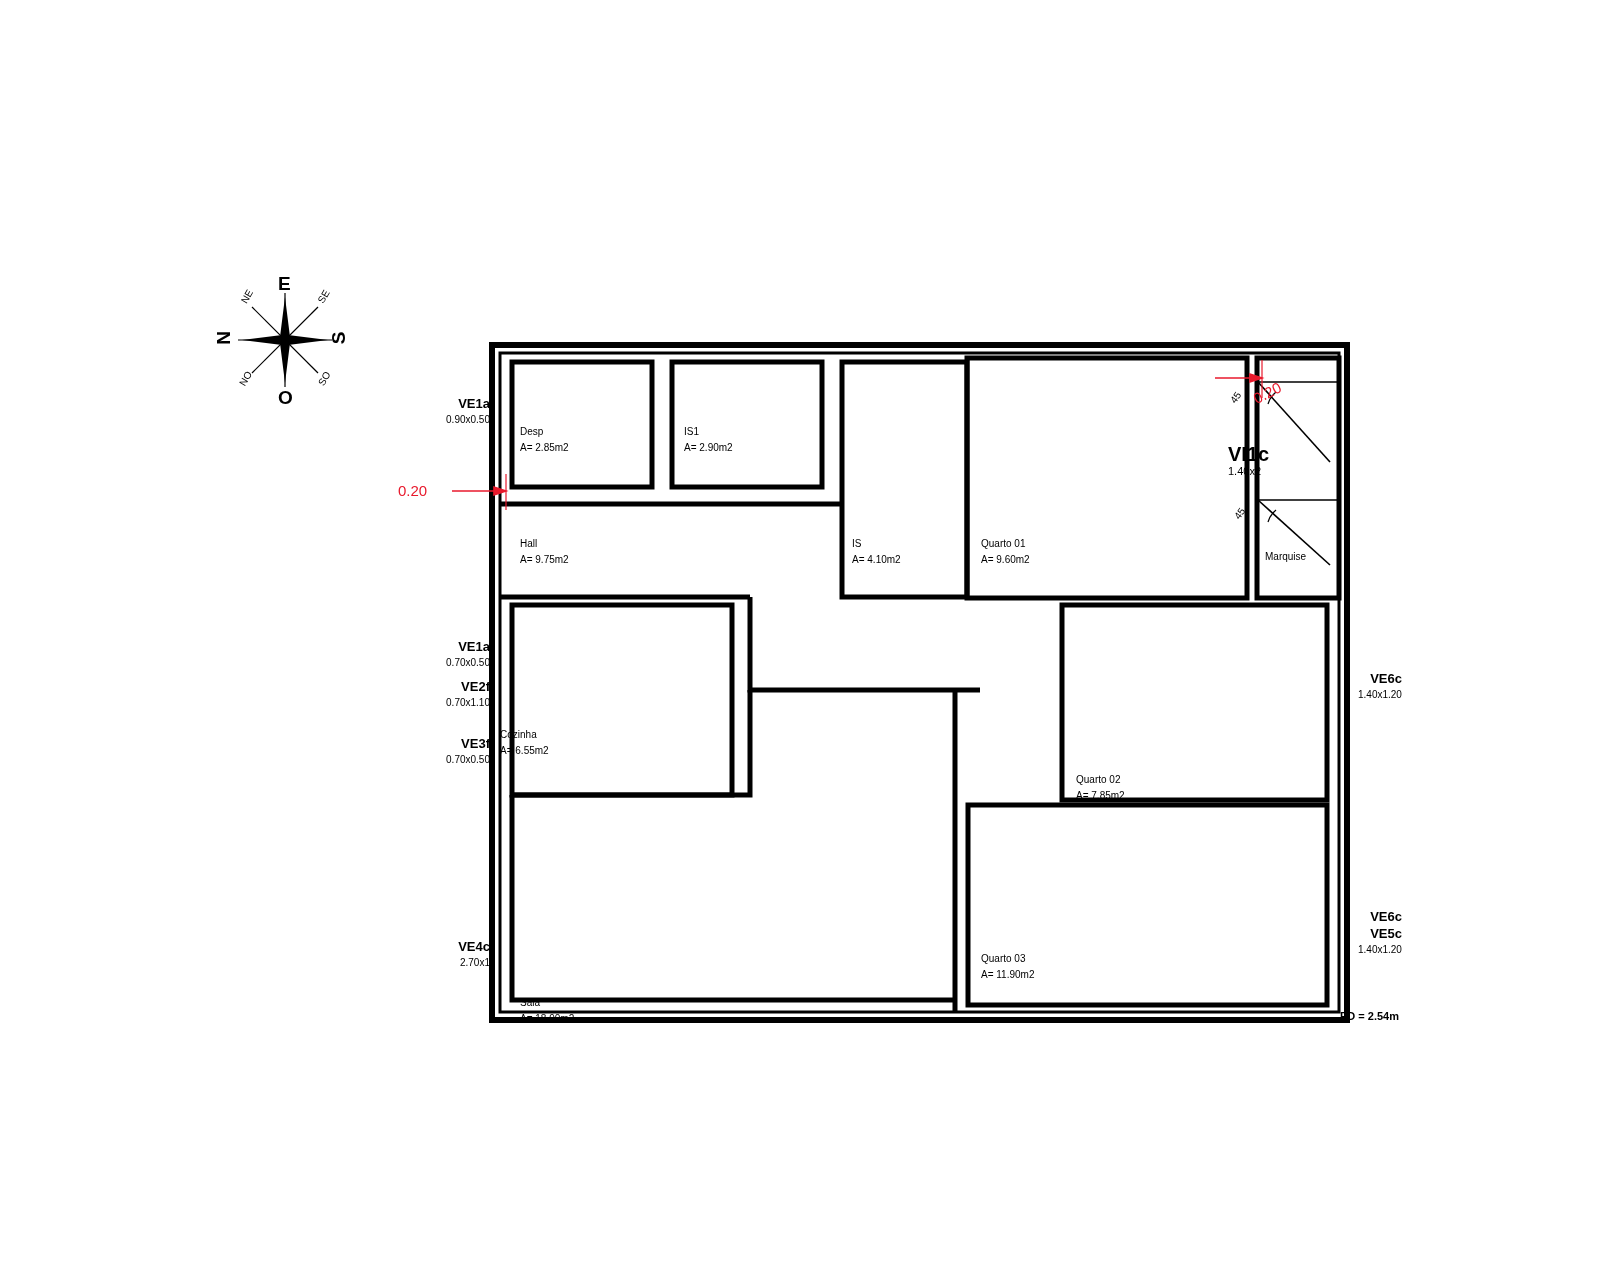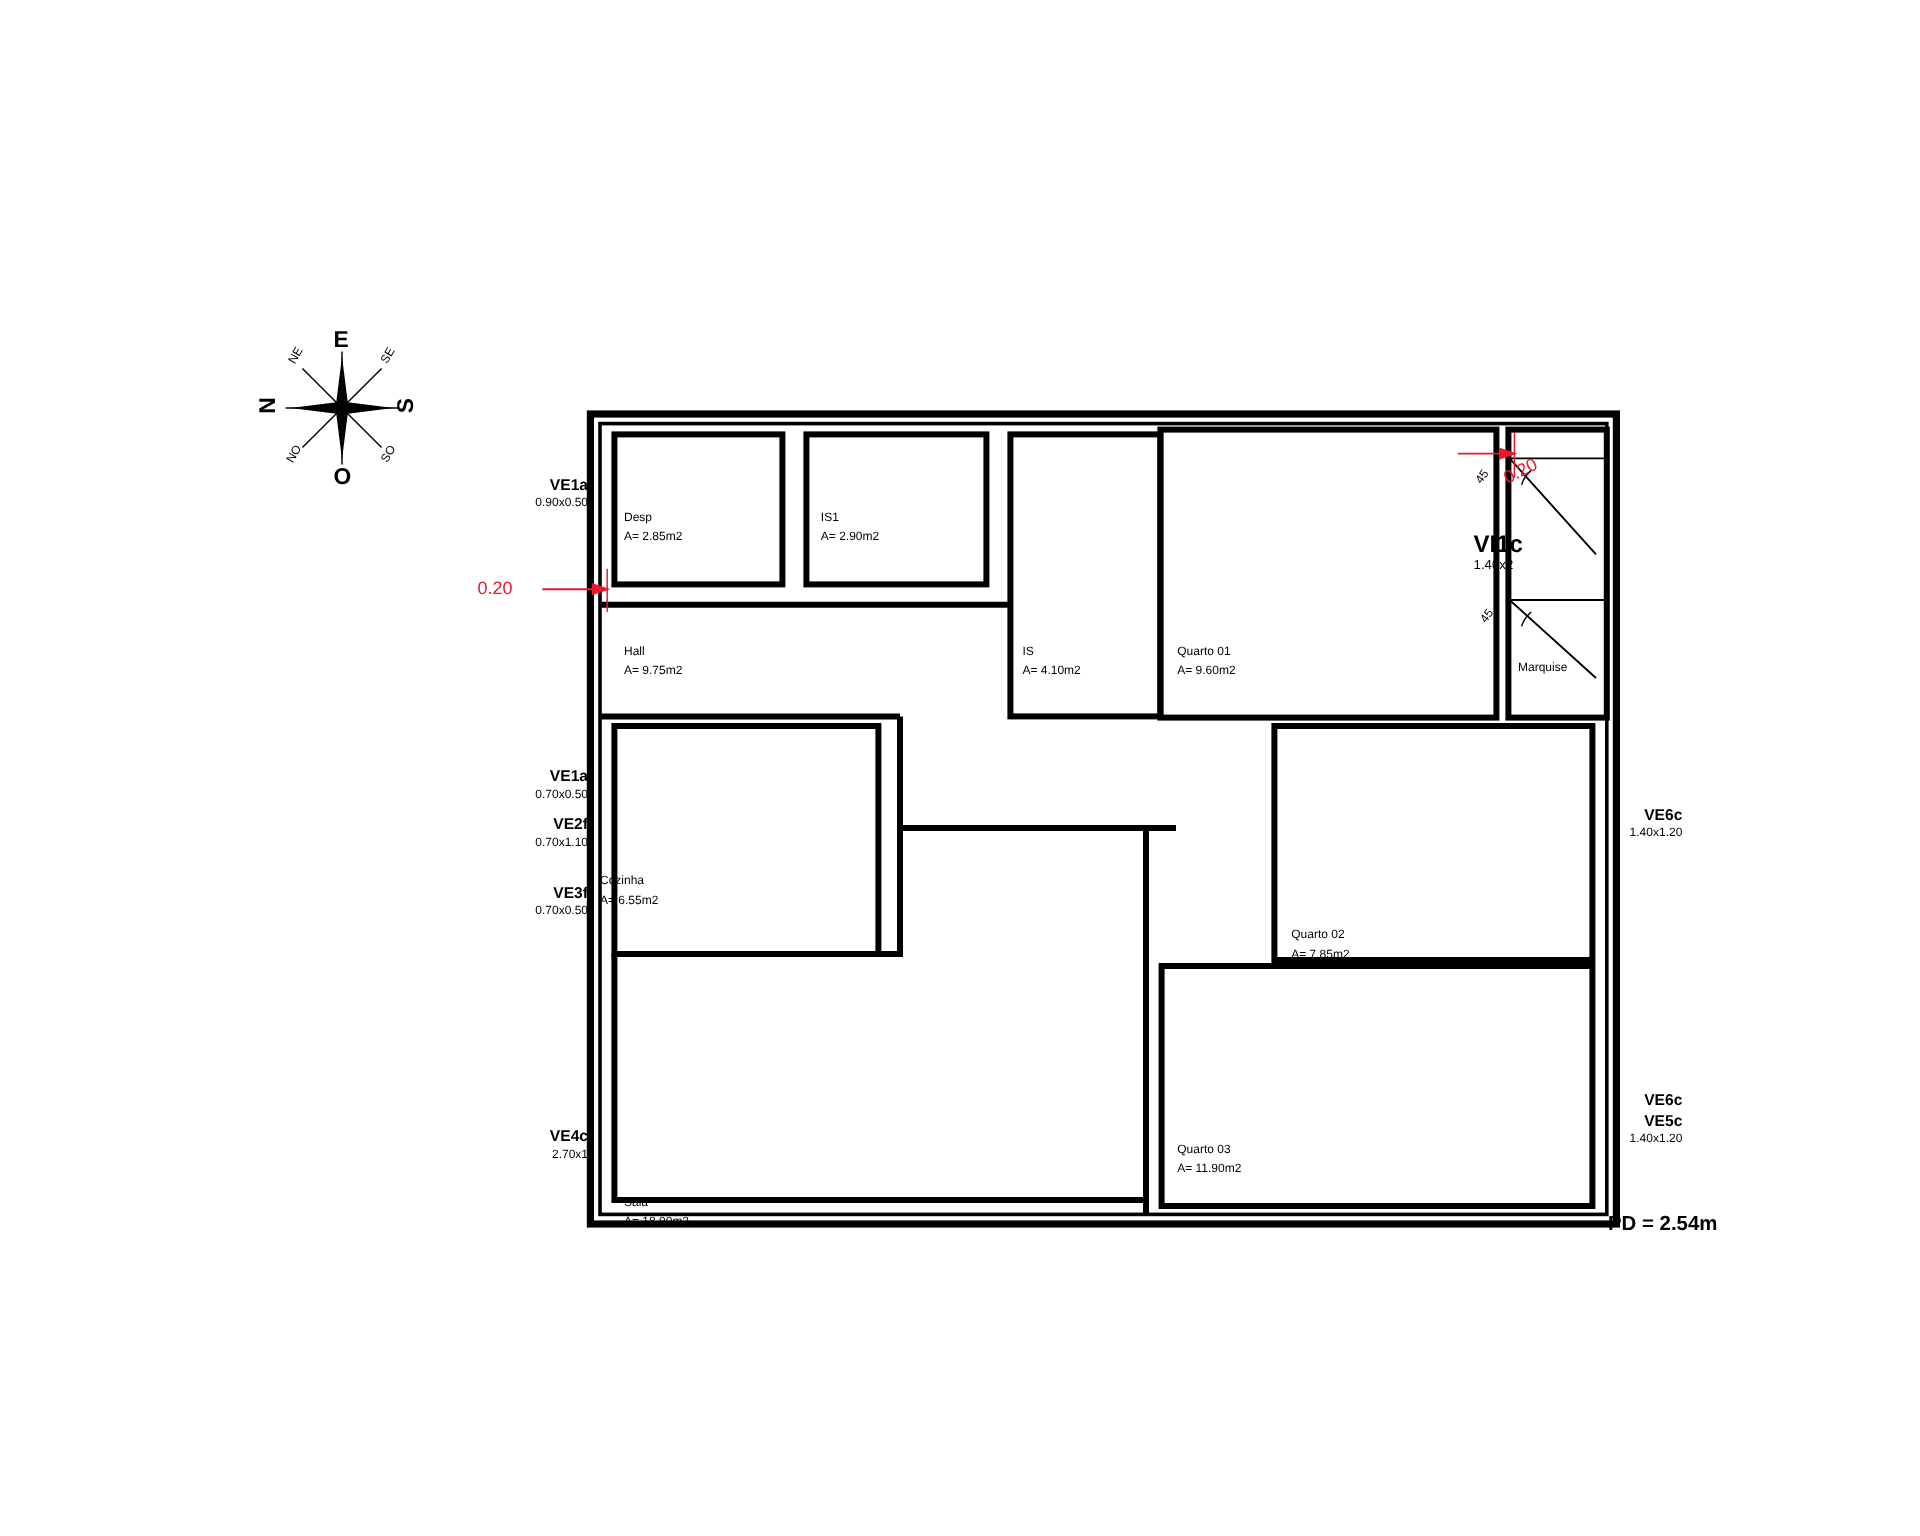--- a/index.html
+++ b/index.html
@@ -62,21 +62,21 @@
     font-size: 15px;
     font-family: "Liberation Sans", sans-serif;
     white-space: nowrap;
   }
   .red-dim.rot {
     transform: rotate(-27deg);
     transform-origin: left bottom;
   }
   .pd {
     position: absolute;
-    font-size: 17px;
+    font-size: 11px;
     font-weight: bold;
     font-family: "Liberation Sans", sans-serif;
     white-space: nowrap;
   }
   .vi-tag {
     position: absolute;
     font-family: "Liberation Sans", sans-serif;
     white-space: nowrap;
   }
   .vi-tag .code { font-size: 20px; font-weight: bold; display:block; line-height: 17px;}

